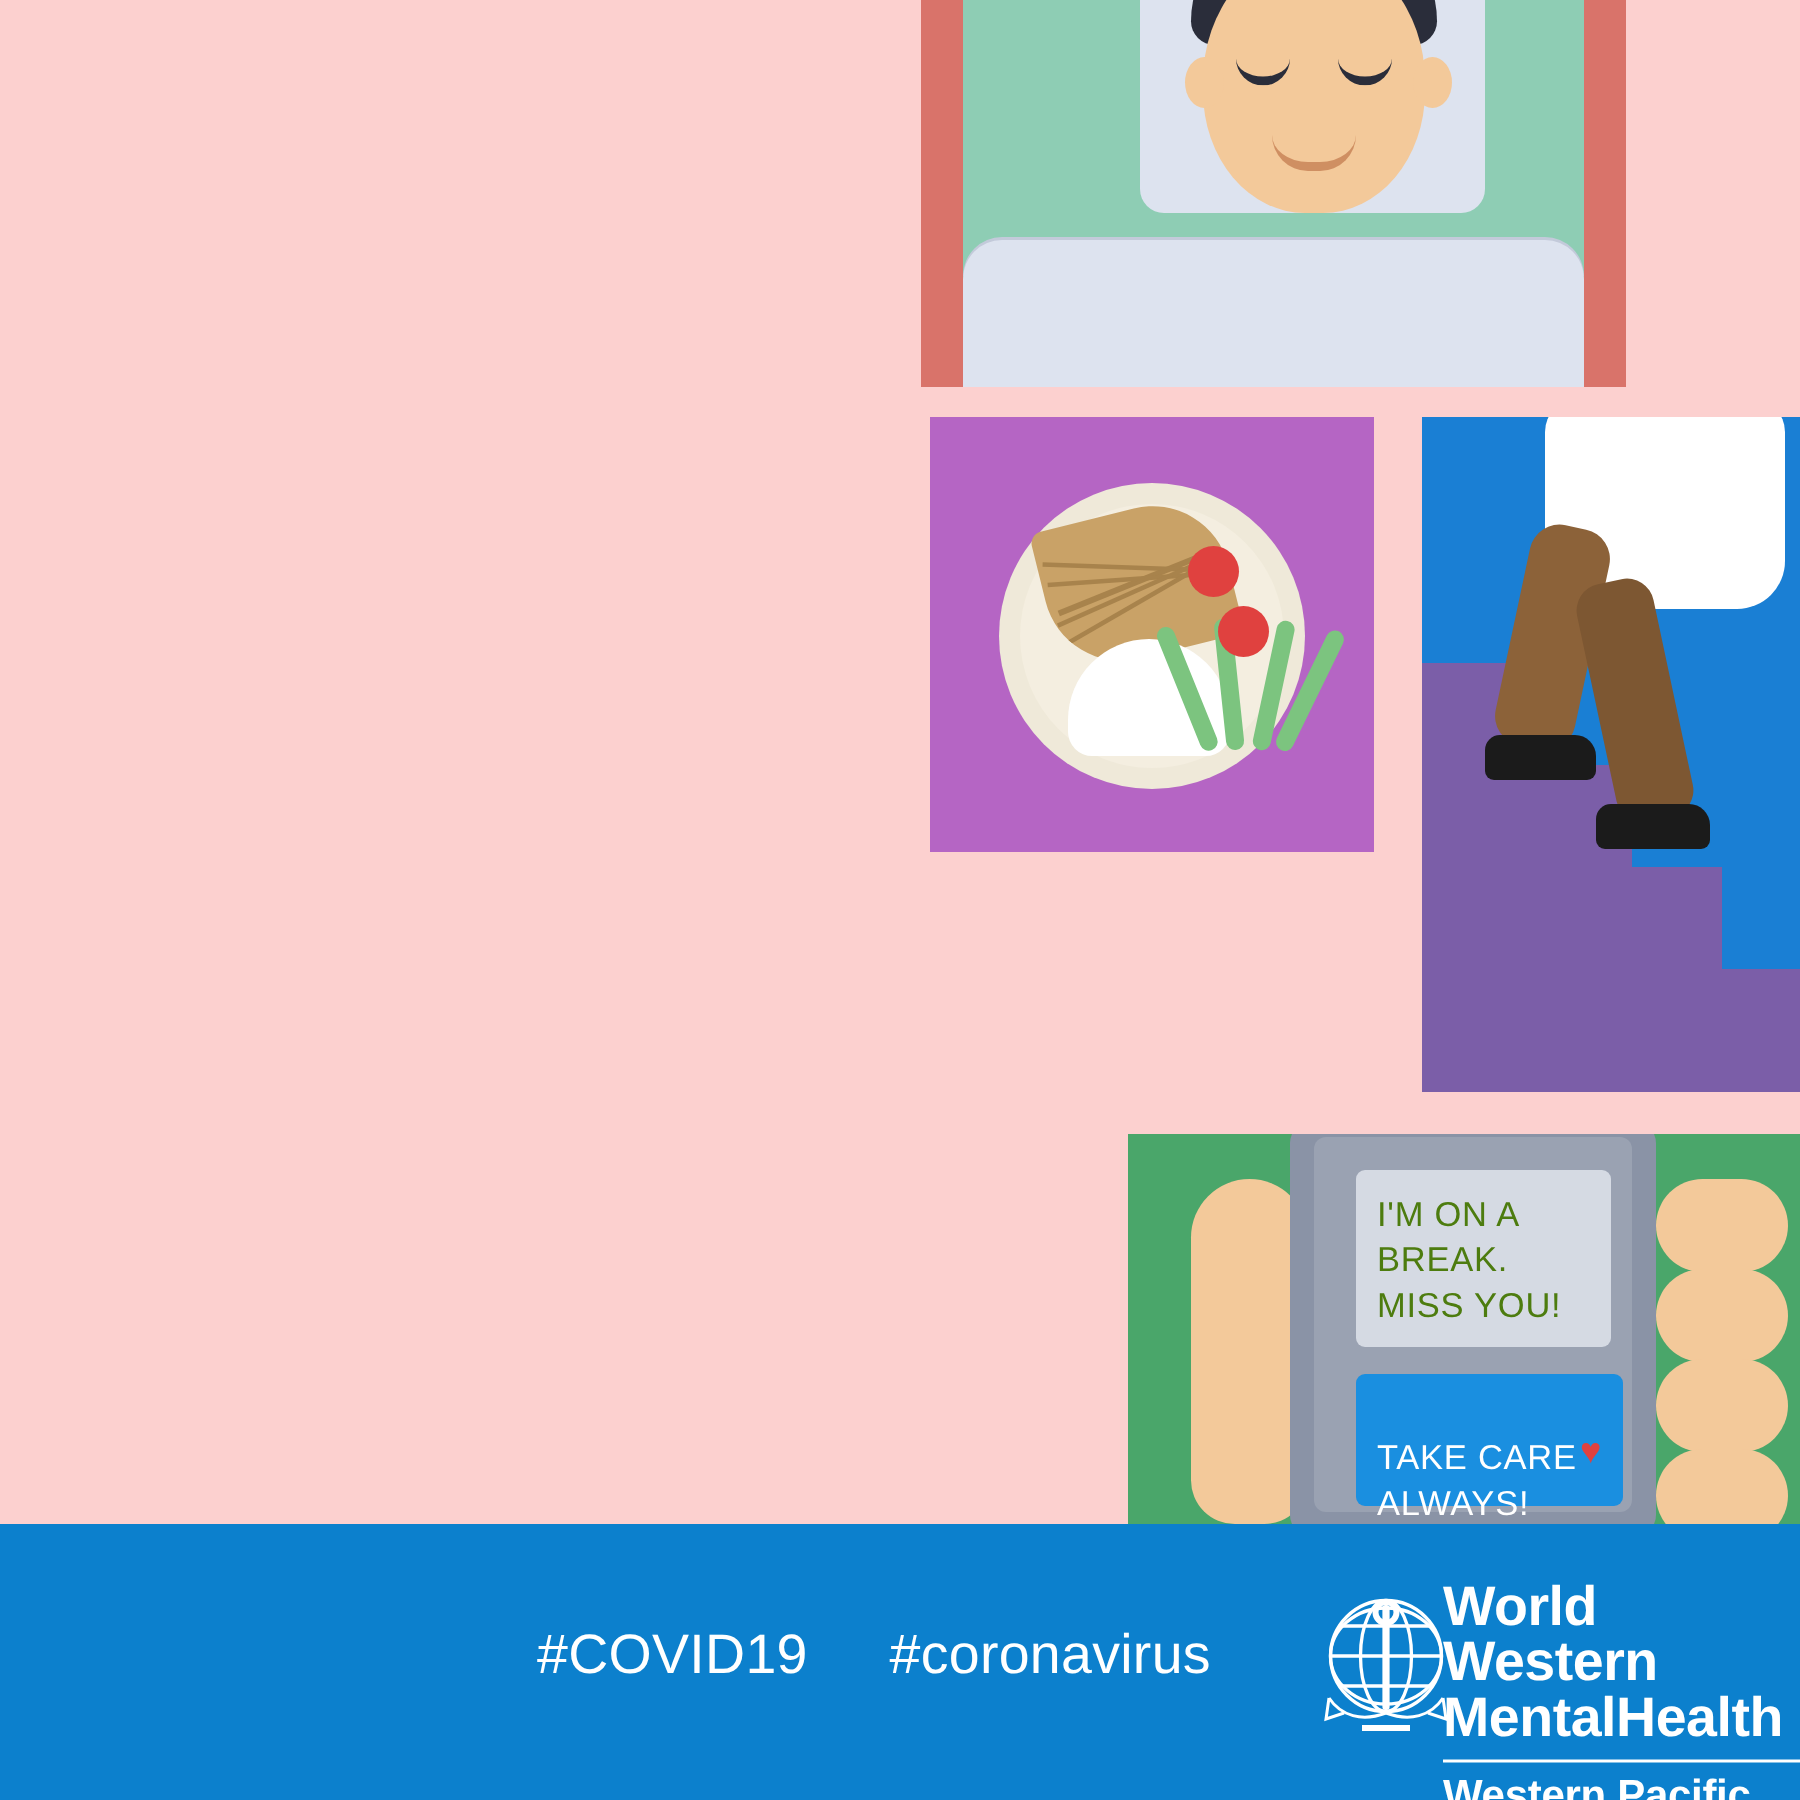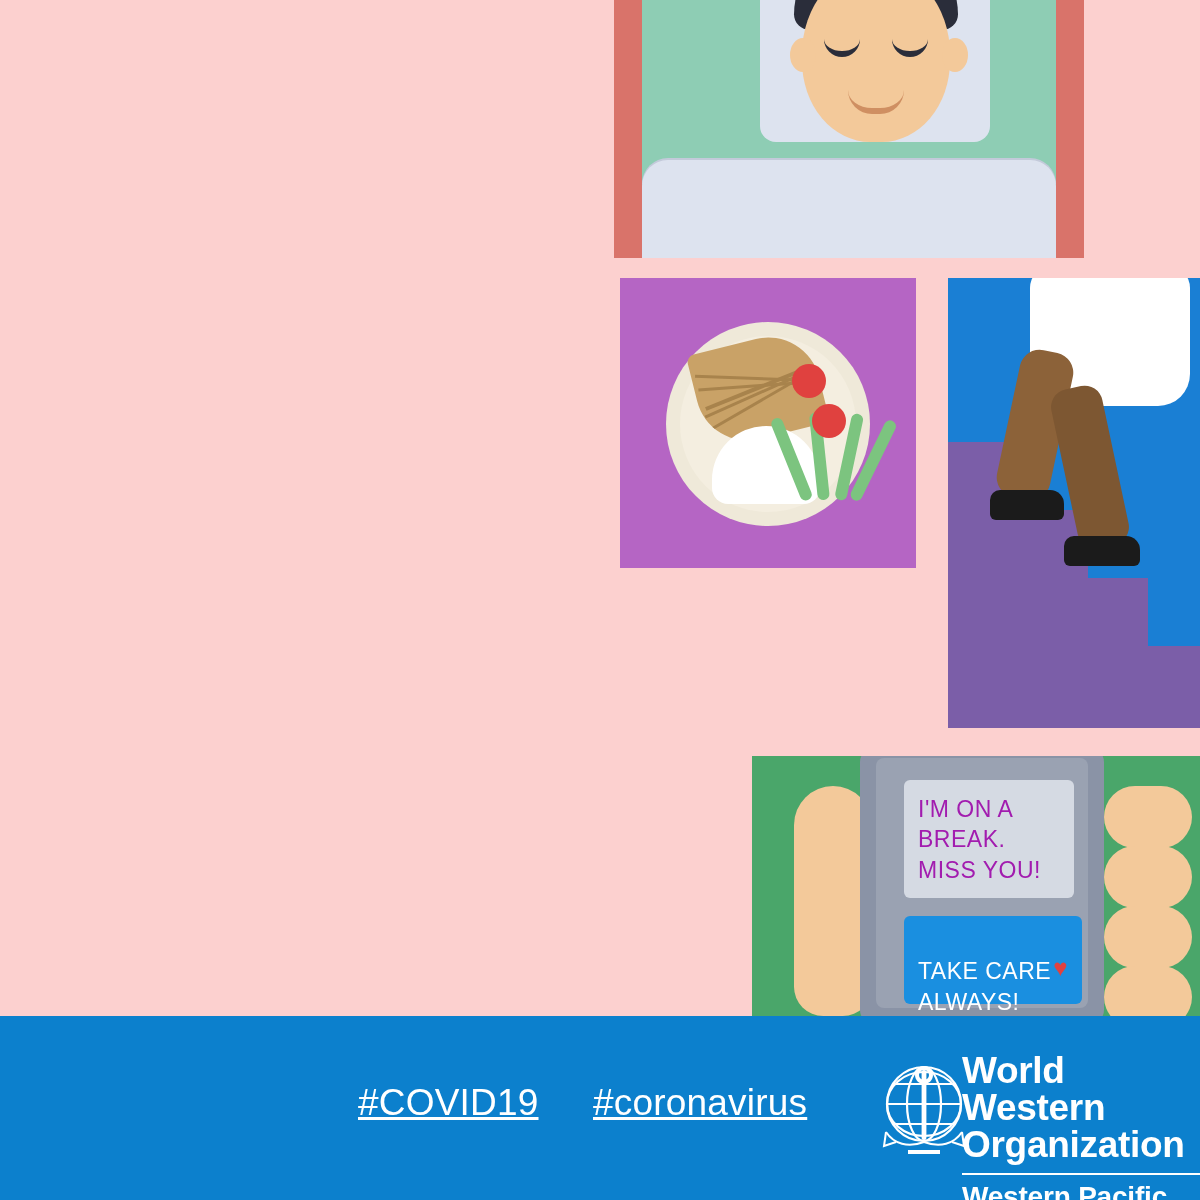--- a/index.html
+++ b/index.html
@@ -311,21 +311,21 @@
     border-radius: 8px;
   }
   .bubble-in {
     position: absolute;
     left: 28px;
     top: 22px;
     width: 170px;
     height: 118px;
     background: #d5dae3;
     border-radius: 6px;
-    color: #a21caf;
+    color: #4d7c0f;
     font-size: 23px;
     line-height: 1.32;
     padding: 14px 0 0 14px;
     box-sizing: border-box;
     white-space: pre-line;
     letter-spacing: 0.5px;
   }
   .bubble-out {
     position: absolute;
     left: 28px;
@@ -384,21 +384,21 @@
     background: #0c80cd;
   }
   .hashtags {
     position: absolute;
     left: 358px;
     top: 66px;
     color: #ffffff;
     font-size: 37px;
     letter-spacing: 0.2px;
   }
-  .hashtags span { margin-right: 44px; text-decoration: underline; }
+  .hashtags span { margin-right: 44px; }
   .who-logo {
     position: absolute;
     left: 862px;
     top: 30px;
     width: 124px;
     height: 124px;
   }
   .who-text {
     position: absolute;
     left: 962px;
@@ -523,18 +523,18 @@
         <path d="M24 86l-2 14 12 -4"></path>
         <path d="M100 86l2 14 -12 -4"></path>
       </g>
       <g fill="#ffffff">
         <path d="M46 104h32v4H46z"></path>
       </g>
     </svg>
 
     <div class="who-text">
       <div class="who-line1">World Western</div>
-      <div class="who-line2">Organization</div>
+      <div class="who-line2">MentalHealth</div>
       <div class="who-line3">Western Pacific Region</div>
     </div>
   </div>
 
 </div>
 
 </body></html>

